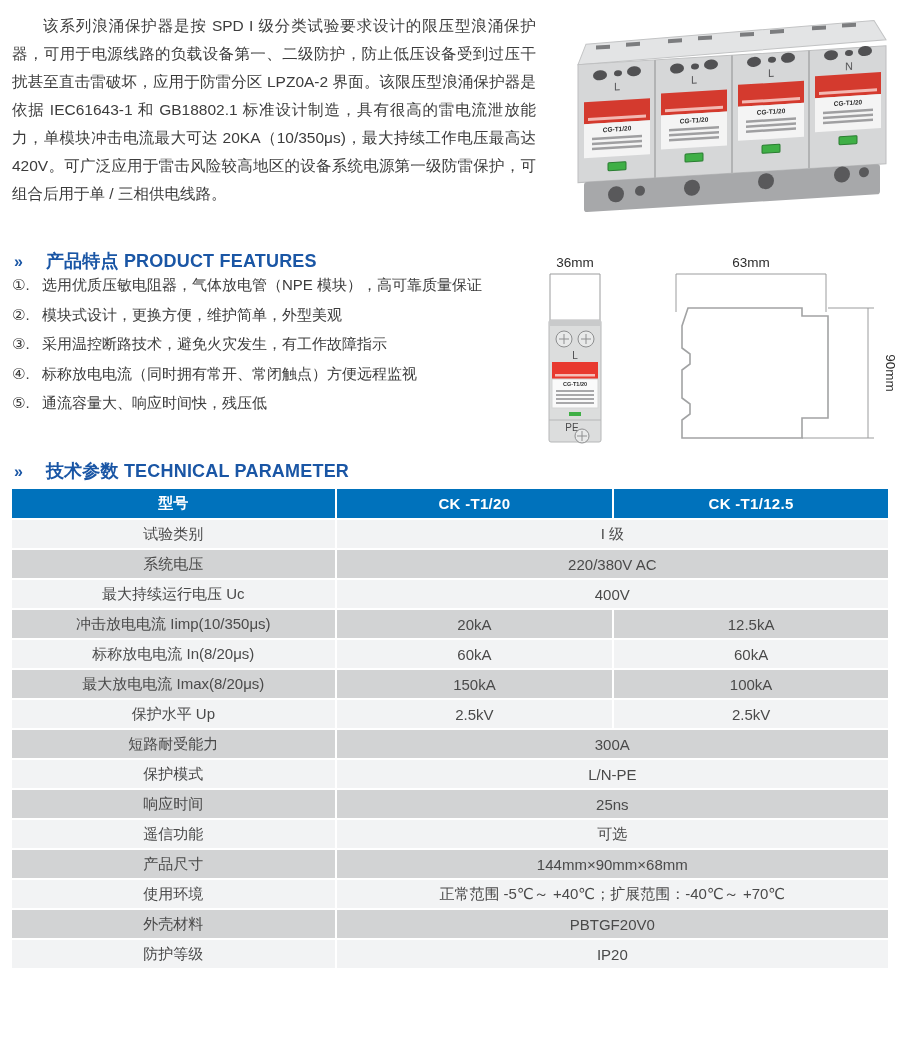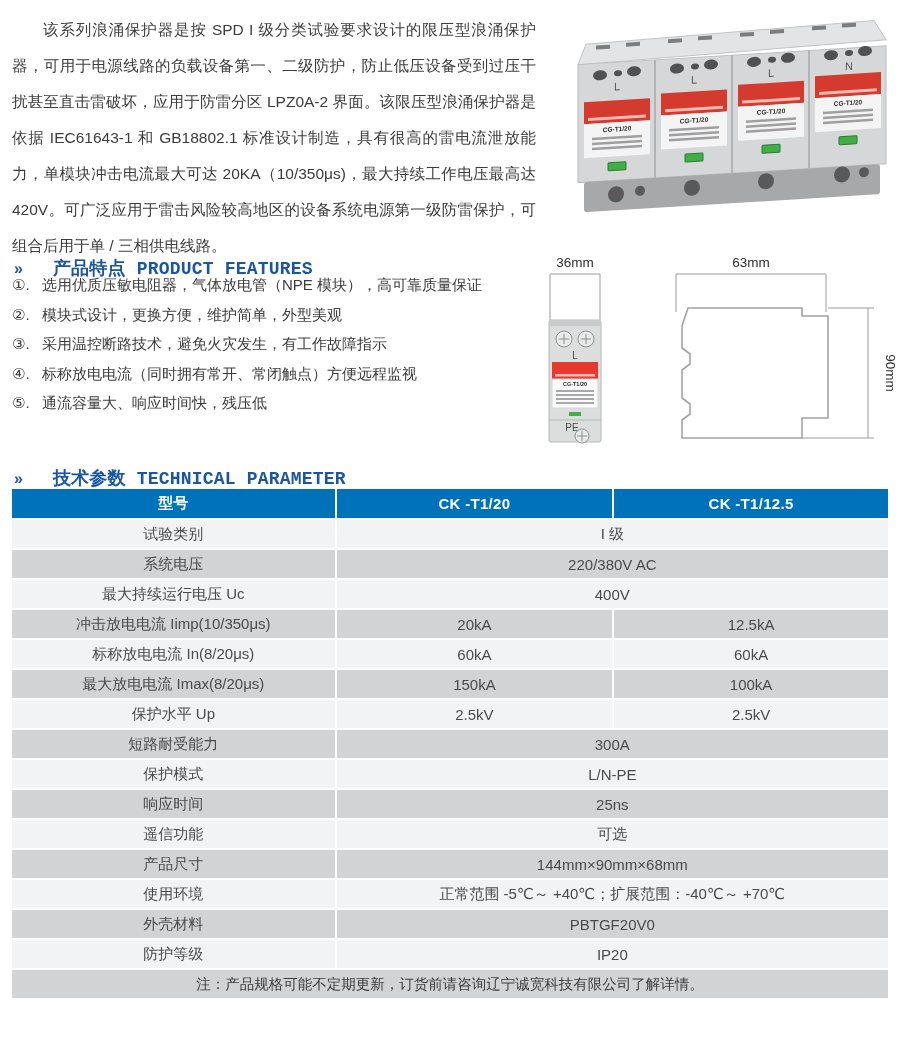--- a/index.html
+++ b/index.html
@@ -1,31 +1,31 @@
 <!DOCTYPE html>
 <html><head>
 <meta charset="utf-8">
 <style>
   html,body{margin:0;padding:0;background:#fff;}
   .page{position:relative;width:913px;height:1047px;background:#ffffff;overflow:hidden;
         font-family:"Liberation Sans","DejaVu Sans",sans-serif;color:#3e3e3e;}
 
   
   .intro{position:absolute;left:12px;top:12px;width:524px;margin:0;
-         font-size:15.5px;line-height:36px;color:#3c3c3c;text-align:justify;text-indent:2em;}
+         font-size:15.5px;line-height:28px;color:#3c3c3c;text-align:justify;text-indent:2em;}
 
   
   .photo{position:absolute;left:556px;top:20px;width:348px;height:198px;}
 
   
   .section-heading{position:absolute;display:flex;align-items:baseline;gap:14px;}
   .heading-features{left:14px;top:240px;}
   .heading-params{left:14px;top:450px;}
   .marker{color:#1a56a5;font-size:16px;font-weight:bold;}
-  .section-title{margin:16px;font-family:Liberation Mono, monospace;
+  .section-title{margin:9px;font-family:Liberation Sans, sans-serif;
                  font-size:18px;font-weight:bold;color:#1a56a5;letter-spacing:.2px;}
 
   
   .features{position:absolute;left:12px;top:270px;width:528px;margin:0;padding:0;list-style:none;}
   .features li{display:flex;font-size:15px;line-height:29.5px;color:#3c3c3c;}
   .features .num{flex:0 0 30px;}
   .features .txt{flex:1;}
 
   
   .diagrams{position:absolute;left:528px;top:252px;width:380px;height:200px;}
@@ -283,19 +283,16 @@
           <td colspan="2">正常范围 -5℃～ +40℃；扩展范围：-40℃～ +70℃</td>
         </tr>
       <tr>
           <td>外壳材料</td>
           <td colspan="2">PBTGF20V0</td>
         </tr>
       <tr>
           <td>防护等级</td>
           <td colspan="2">IP20</td>
         </tr>
-      <tr class="note-row">
-          <td colspan="3">注：产品规格可能不定期更新，订货前请咨询辽宁诚宽科技有限公司了解详情。</td>
-        </tr>
     </tbody>
   </table>
 
 </div>
 
 </body></html>

